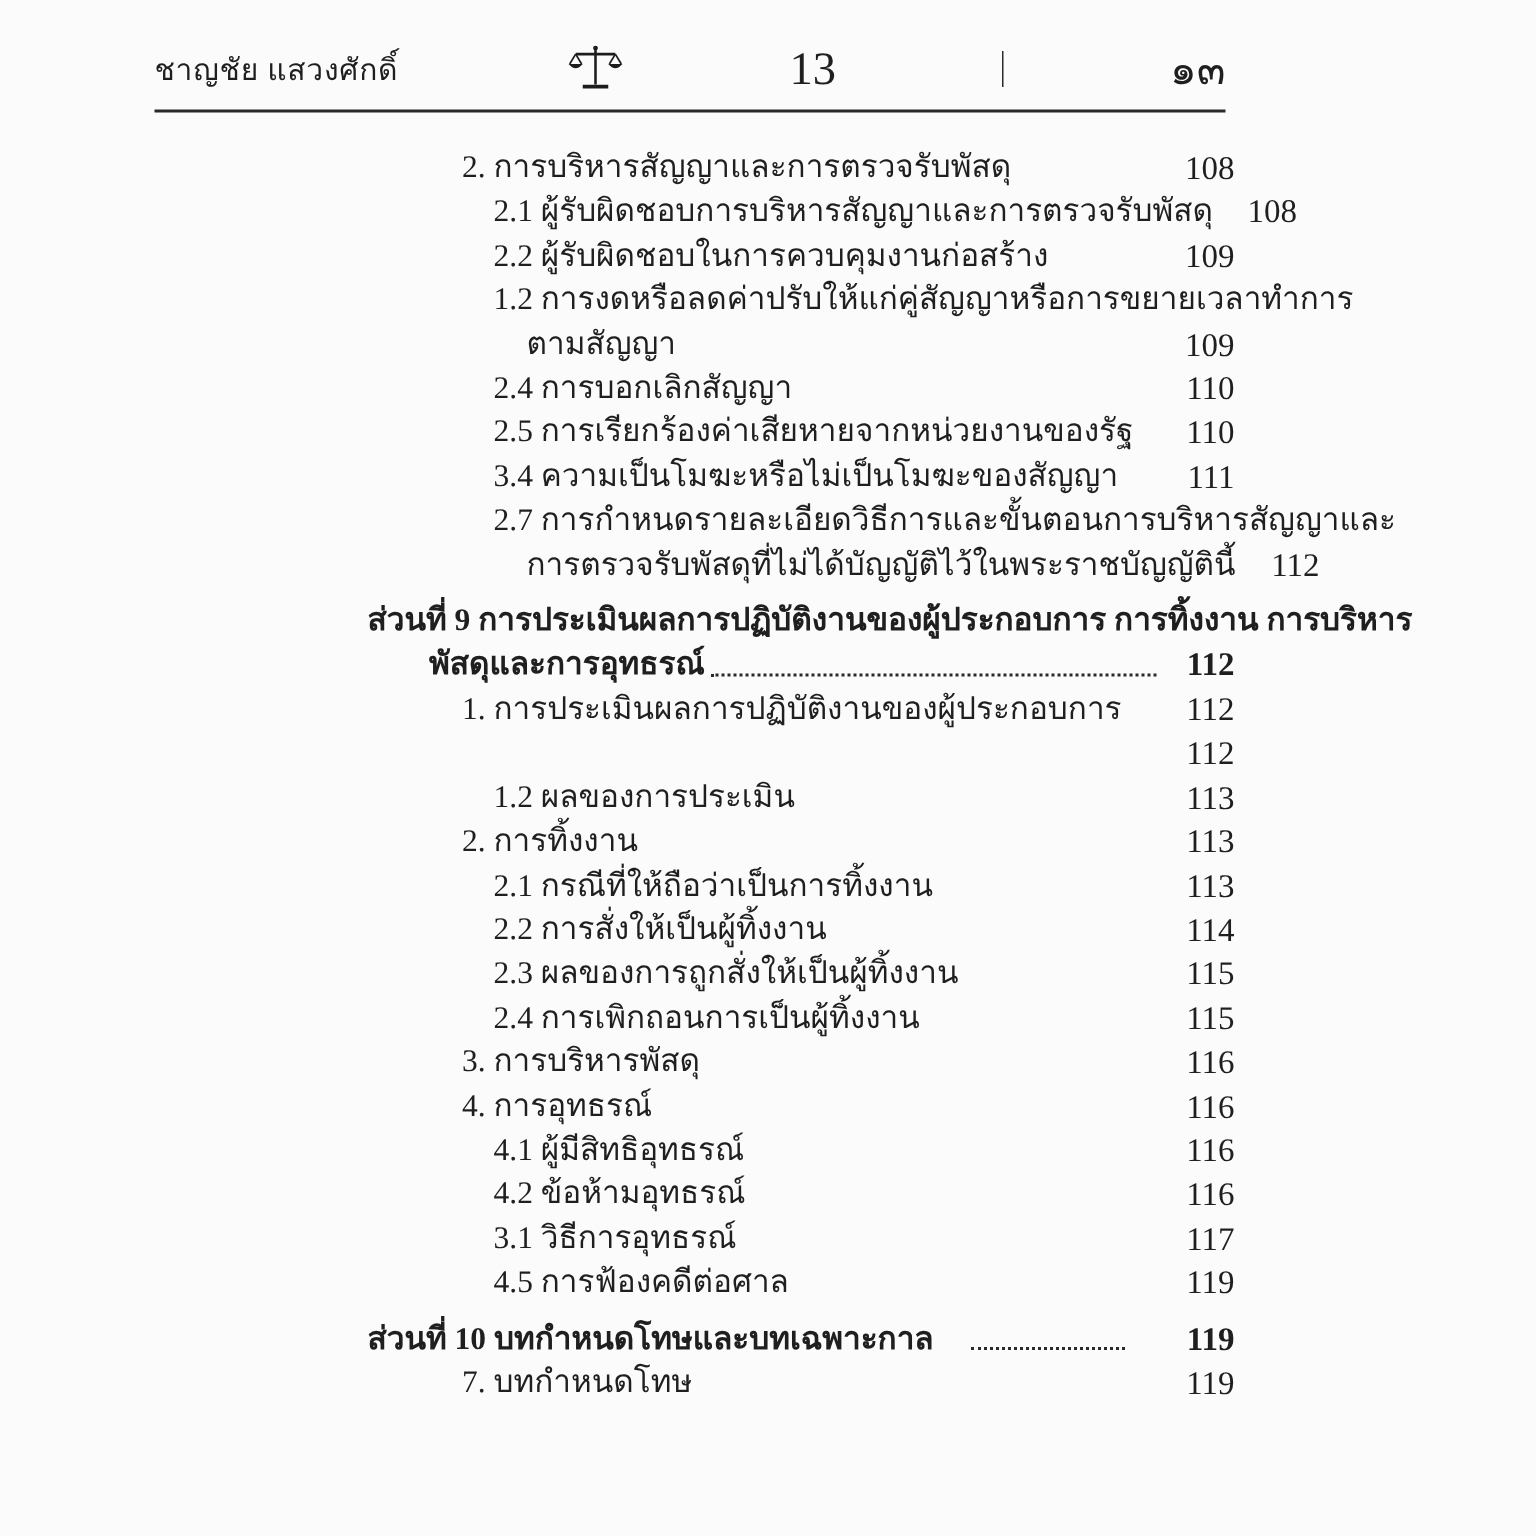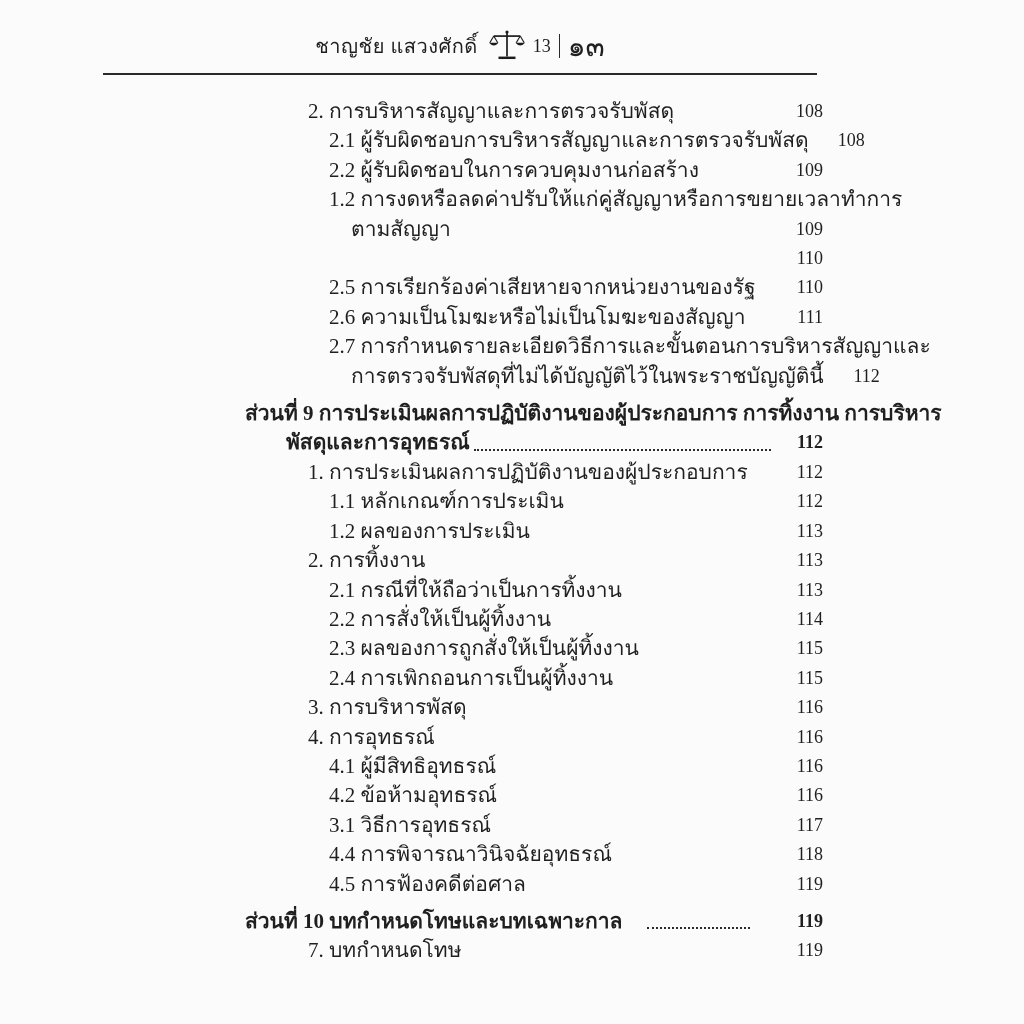--- a/index.html
+++ b/index.html
@@ -3,38 +3,38 @@
 <meta charset="utf-8">
 <style>
   * { margin:0; padding:0; box-sizing:border-box; }
   html,body { width:1024px; height:1024px; background:#fbfbfb; overflow:hidden;
     font-family:"Liberation Serif", serif; color:#1f1f1f; }
 
   
   .page-header {
     position:absolute; left:103px; top:24px; width:714px;
     border-bottom:2px solid #2a2a2a; padding-bottom:5px;
-    display:flex; justify-content:center; align-items:center;
+    display:flex; justify-content:space-between; align-items:center;
   }
   .author { font-size:20px; letter-spacing:.5px; white-space:nowrap; }
   .scales { width:38px; height:34px; margin:0 7px 0 10px; }
-  .pageno-arabic { font-size:18px; margin-right:8px; }
+  .pageno-arabic { font-size:31px; margin-right:8px; }
   .pageno-divider { width:0; height:24px; border-left:1.6px solid #2a2a2a; margin-right:8px; }
   .pageno-thai { font-size:28px; }
 
   
   .toc {
     position:absolute; left:245px; top:97px; width:578px;
   }
   .row { display:flex; line-height:29.4px; font-size:21px; }
   .row .label { white-space:nowrap; }
   .row .fill { flex:1 1 auto; margin:0 6px 0 4px; align-self:flex-end; transform:translateY(-7px); }
   .row.leader .fill { border-bottom:2.6px dotted #2a2a2a; }
   .row .page {
-    min-width:46px; text-align:right; font-size:18px;
+    min-width:46px; text-align:right; font-size:22px;
     font-family:"Liberation Serif", serif; white-space:nowrap;
   }
   .row.lv1  .label { padding-left:63px; }
   .row.lv2  .label { padding-left:84px; }
   .row.cont2 .label { padding-left:106px;text-align:right; }
   .row.seccont .label { padding-left:41px; }
   .row.sec { margin-top:8px;gap:21px; }
   .row.sec .label, .row.sec .page,
   .row.seccont .label, .row.seccont .page { font-weight:bold; }
 </style>
@@ -81,30 +81,31 @@
     <span class="label">1.2 การงดหรือลดค่าปรับให้แก่คู่สัญญาหรือการขยายเวลาทำการ</span>
     <span class="fill"></span>
     <span class="page"></span>
   </div>
   <div class="row cont2">
     <span class="label">ตามสัญญา</span>
     <span class="fill"></span>
     <span class="page">109</span>
   </div>
   <div class="row lv2">
+    <span class="label">2.4 การบอกเลิกสัญญา</span>
     <span class="fill"></span>
     <span class="page">110</span>
   </div>
   <div class="row lv2">
     <span class="label">2.5 การเรียกร้องค่าเสียหายจากหน่วยงานของรัฐ</span>
     <span class="fill"></span>
     <span class="page">110</span>
   </div>
   <div class="row lv2">
-    <span class="label">2.6 ความเป็นโมฆะหรือไม่เป็นโมฆะของสัญญา</span>
+    <span class="label">3.4 ความเป็นโมฆะหรือไม่เป็นโมฆะของสัญญา</span>
     <span class="fill"></span>
     <span class="page">111</span>
   </div>
   <div class="row lv2">
     <span class="label">2.7 การกำหนดรายละเอียดวิธีการและขั้นตอนการบริหารสัญญาและ</span>
     <span class="fill"></span>
     <span class="page"></span>
   </div>
   <div class="row cont2">
     <span class="label">การตรวจรับพัสดุที่ไม่ได้บัญญัติไว้ในพระราชบัญญัตินี้</span>
@@ -122,21 +123,20 @@
     <span class="fill"></span>
     <span class="page">112</span>
   </div>
 
   <div class="row lv1">
     <span class="label">1. การประเมินผลการปฏิบัติงานของผู้ประกอบการ</span>
     <span class="fill"></span>
     <span class="page">112</span>
   </div>
   <div class="row lv2">
-    <span class="label">1.1 หลักเกณฑ์การประเมิน</span>
     <span class="fill"></span>
     <span class="page">112</span>
   </div>
   <div class="row lv2">
     <span class="label">1.2 ผลของการประเมิน</span>
     <span class="fill"></span>
     <span class="page">113</span>
   </div>
   <div class="row lv1">
     <span class="label">2. การทิ้งงาน</span>
@@ -180,25 +180,20 @@
   </div>
   <div class="row lv2">
     <span class="label">4.2 ข้อห้ามอุทธรณ์</span>
     <span class="fill"></span>
     <span class="page">116</span>
   </div>
   <div class="row lv2">
     <span class="label">3.1 วิธีการอุทธรณ์</span>
     <span class="fill"></span>
     <span class="page">117</span>
-  </div>
-  <div class="row lv2">
-    <span class="label">4.4 การพิจารณาวินิจฉัยอุทธรณ์</span>
-    <span class="fill"></span>
-    <span class="page">118</span>
   </div>
   <div class="row lv2">
     <span class="label">4.5 การฟ้องคดีต่อศาล</span>
     <span class="fill"></span>
     <span class="page">119</span>
   </div>
 
   <div class="row sec leader">
     <span class="label">ส่วนที่ 10 บทกำหนดโทษและบทเฉพาะกาล</span>
     <span class="fill"></span>

